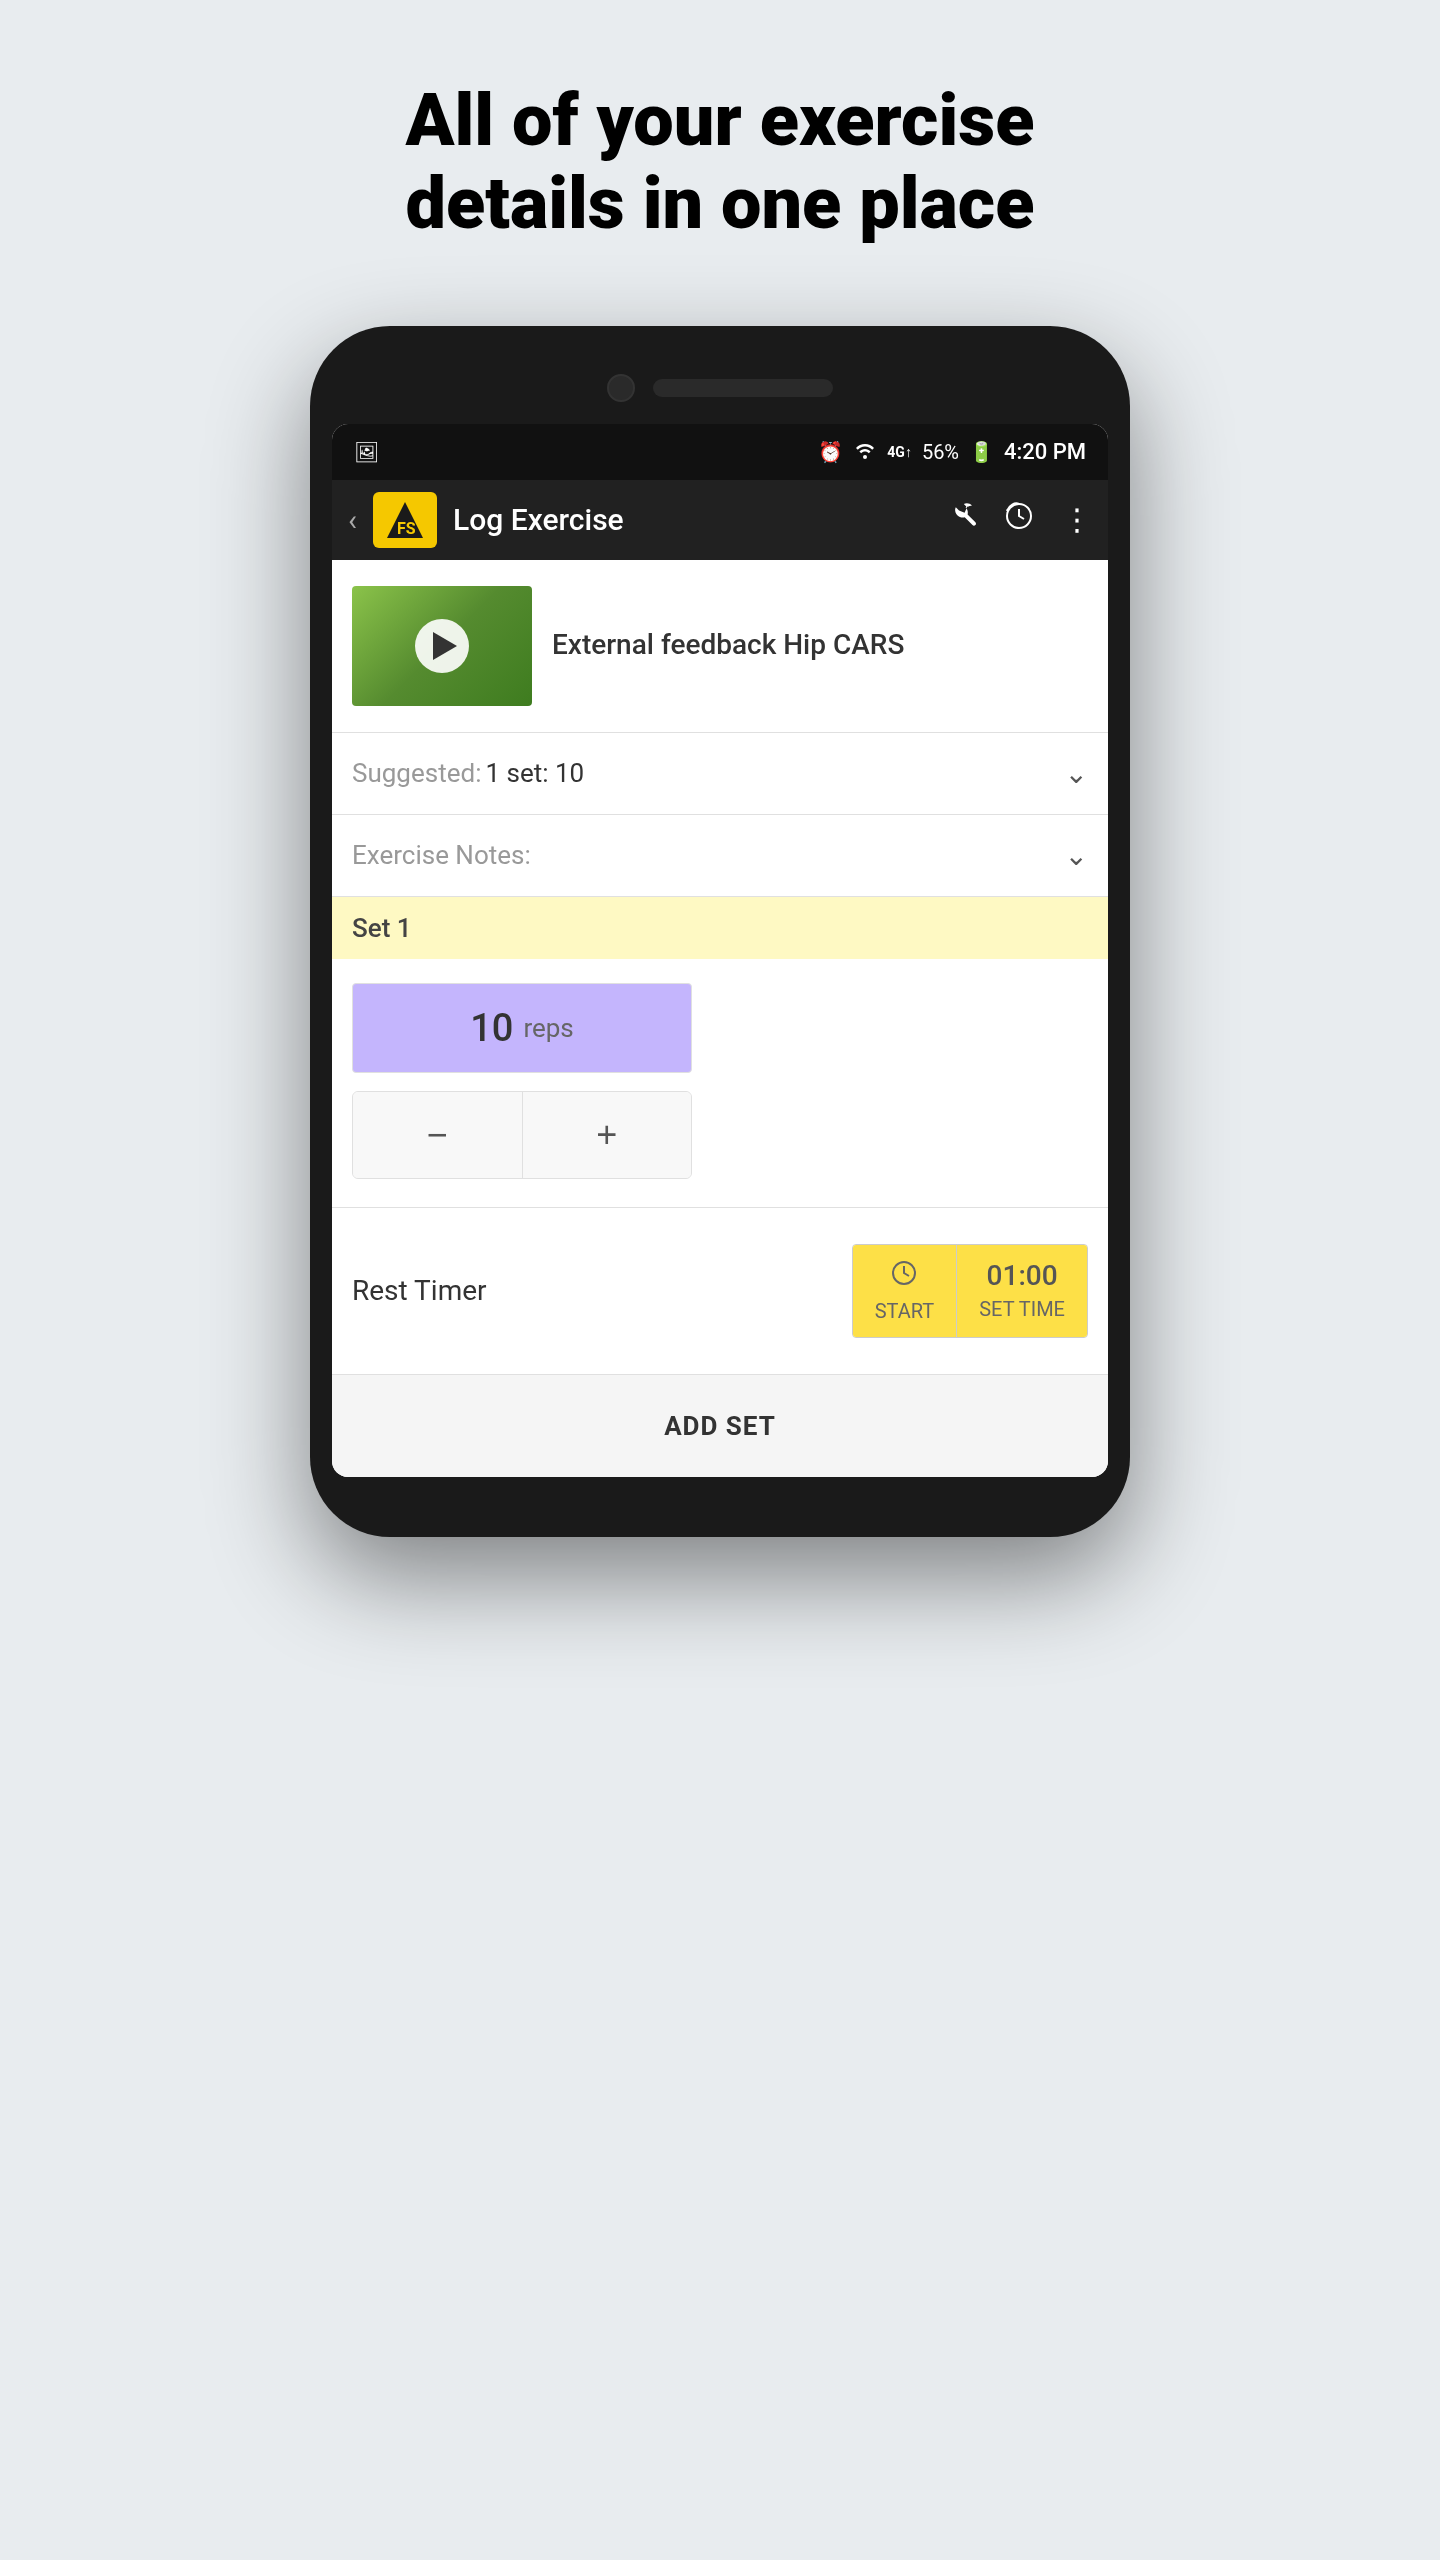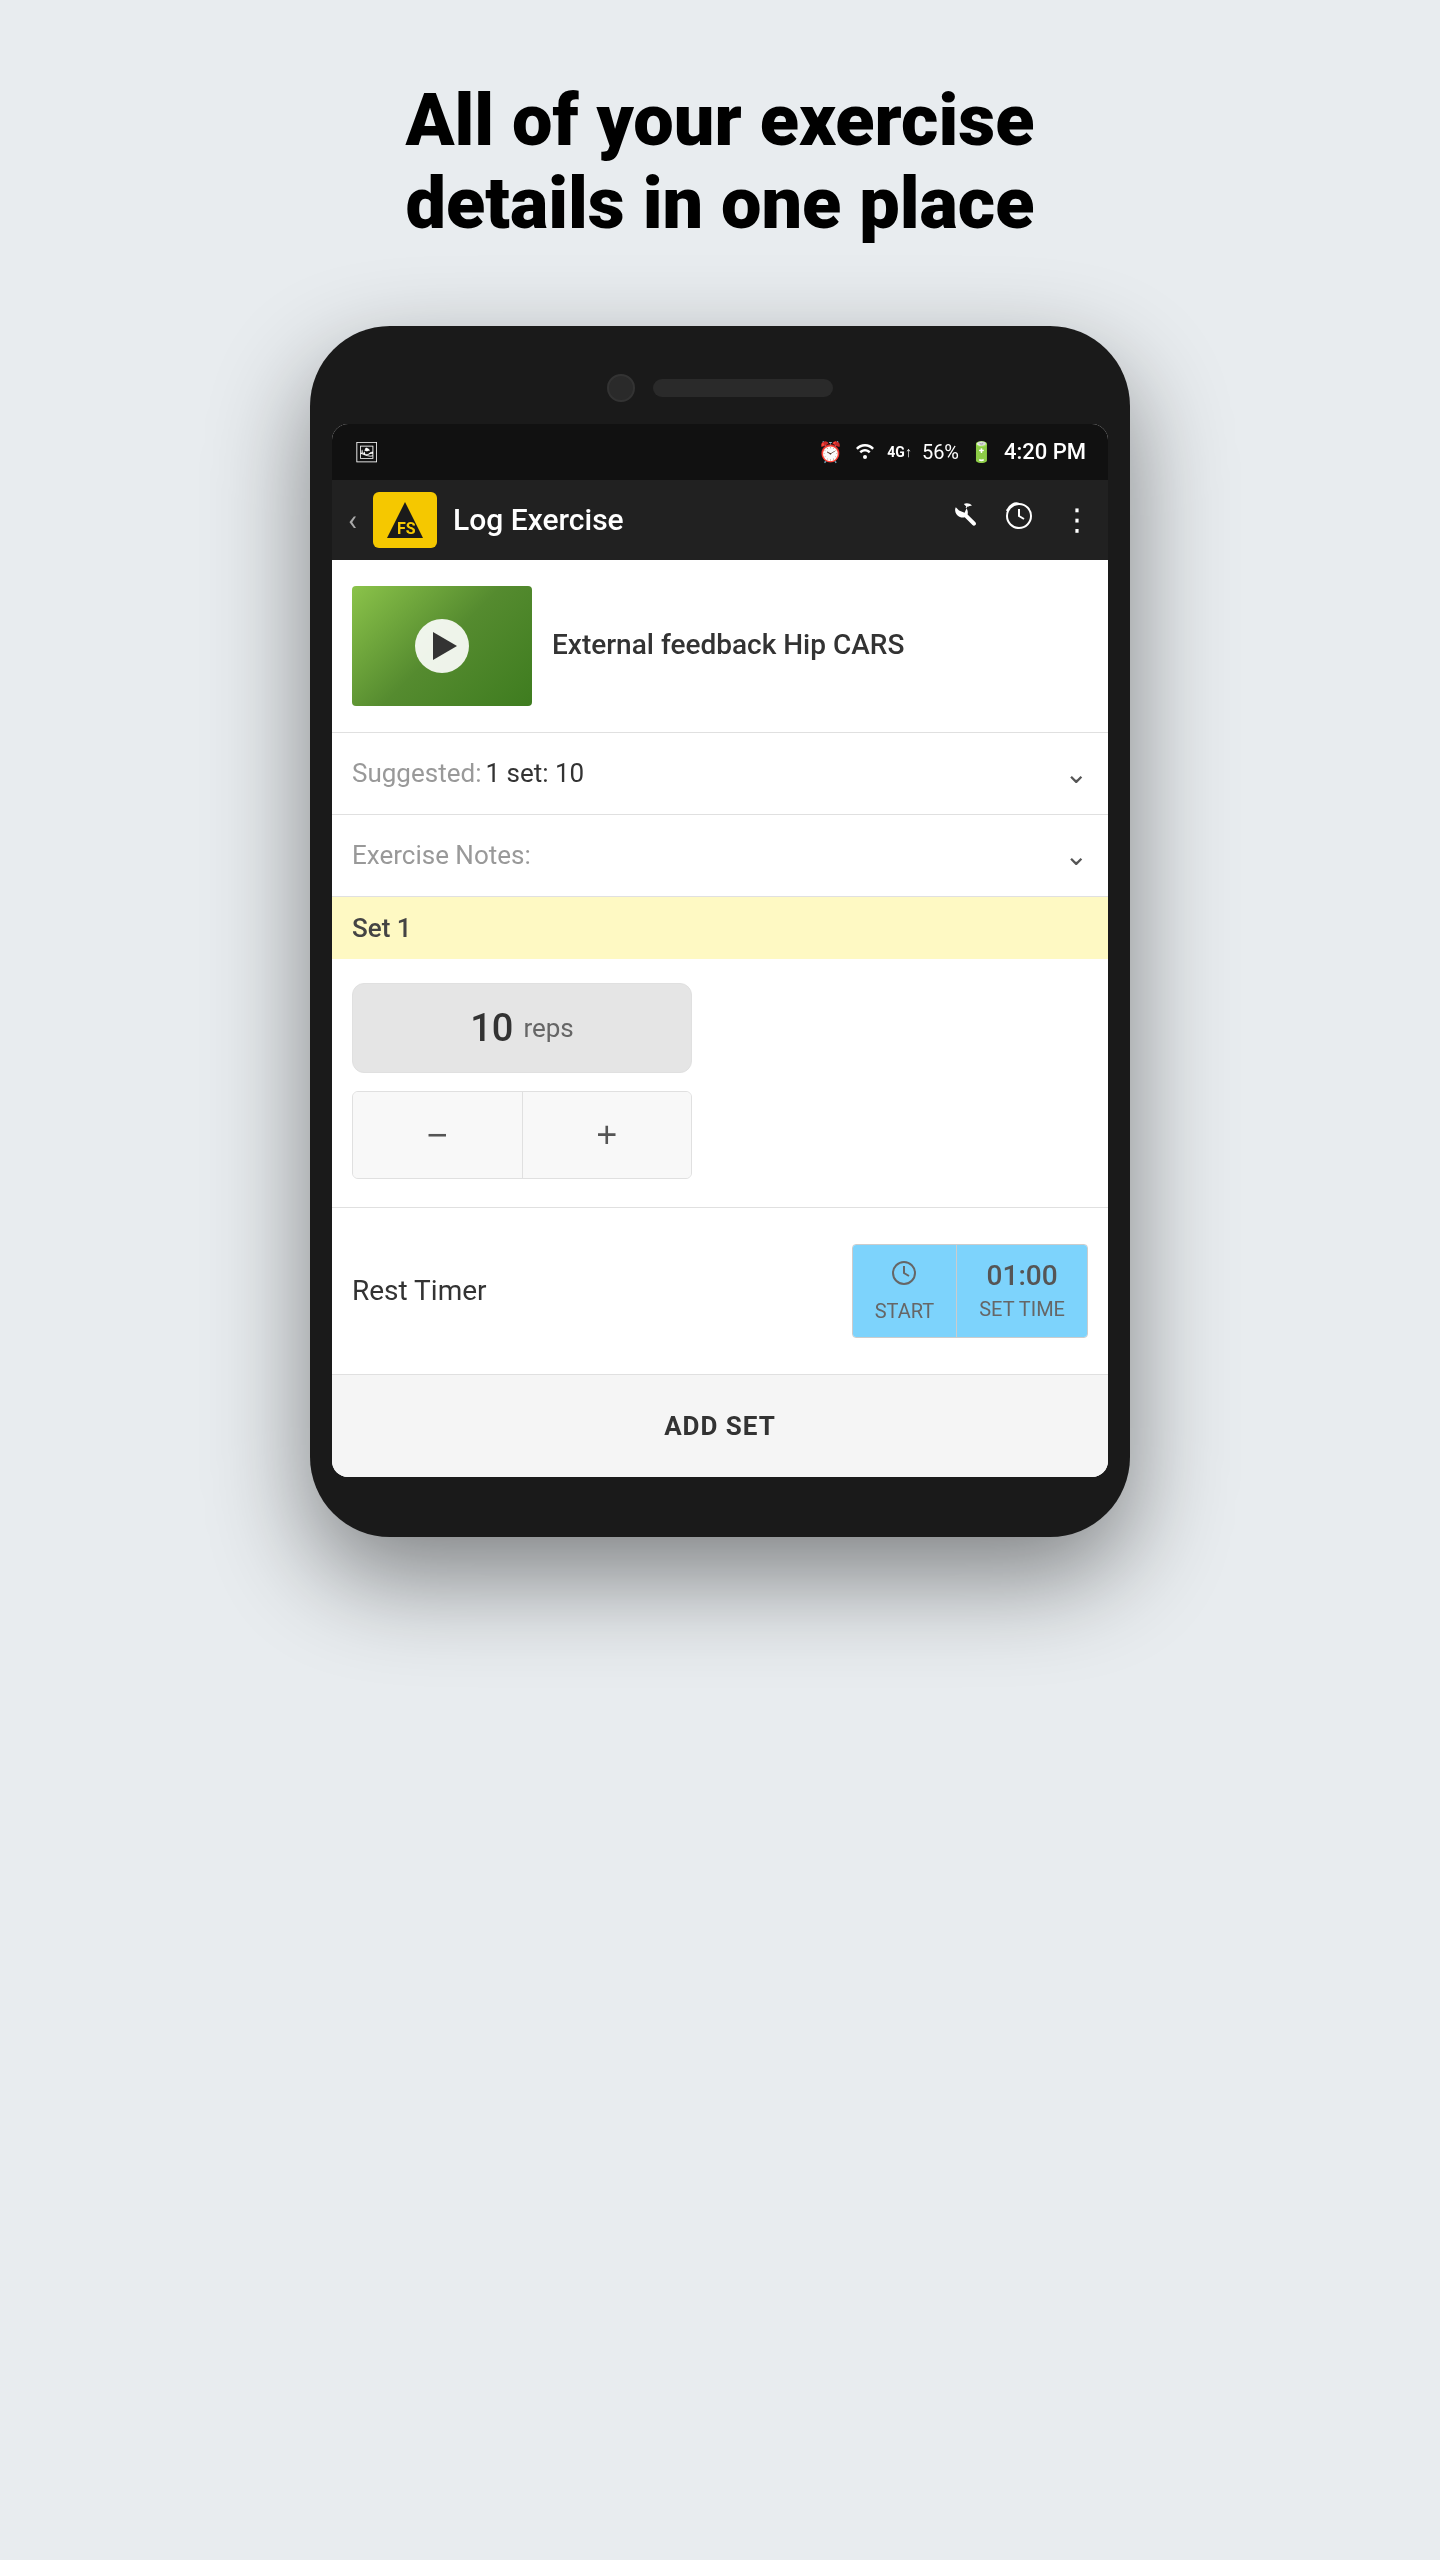--- a/index.html
+++ b/index.html
@@ -234,23 +234,23 @@
       font-weight: 500;
     }
 
     
     .set-card {
       background: #fff;
       padding: 24px 20px 28px 20px;
     }
 
     .reps-display {
-      background: #e5e5e5;
+      background: #c4b5fd;
       border: 1px solid #e0e0e0;
-      border-radius: 12px;
+      border-radius: 4px;
       padding: 22px 24px;
       display: flex;
       align-items: center;
       justify-content: center;
       gap: 10px;
       margin-bottom: 18px;
       width: 340px;
     }
 
     .reps-number {
@@ -312,21 +312,21 @@
       border: 1px solid #ccc;
       border-radius: 4px;
       overflow: hidden;
     }
 
     .timer-btn {
       display: flex;
       flex-direction: column;
       align-items: center;
       padding: 14px 22px;
-      background: #7dd3fc;
+      background: #fde047;
       cursor: pointer;
       gap: 5px;
     }
 
     .timer-btn-divider {
       width: 1px;
       background: #ccc;
     }
 
     .timer-icon {

